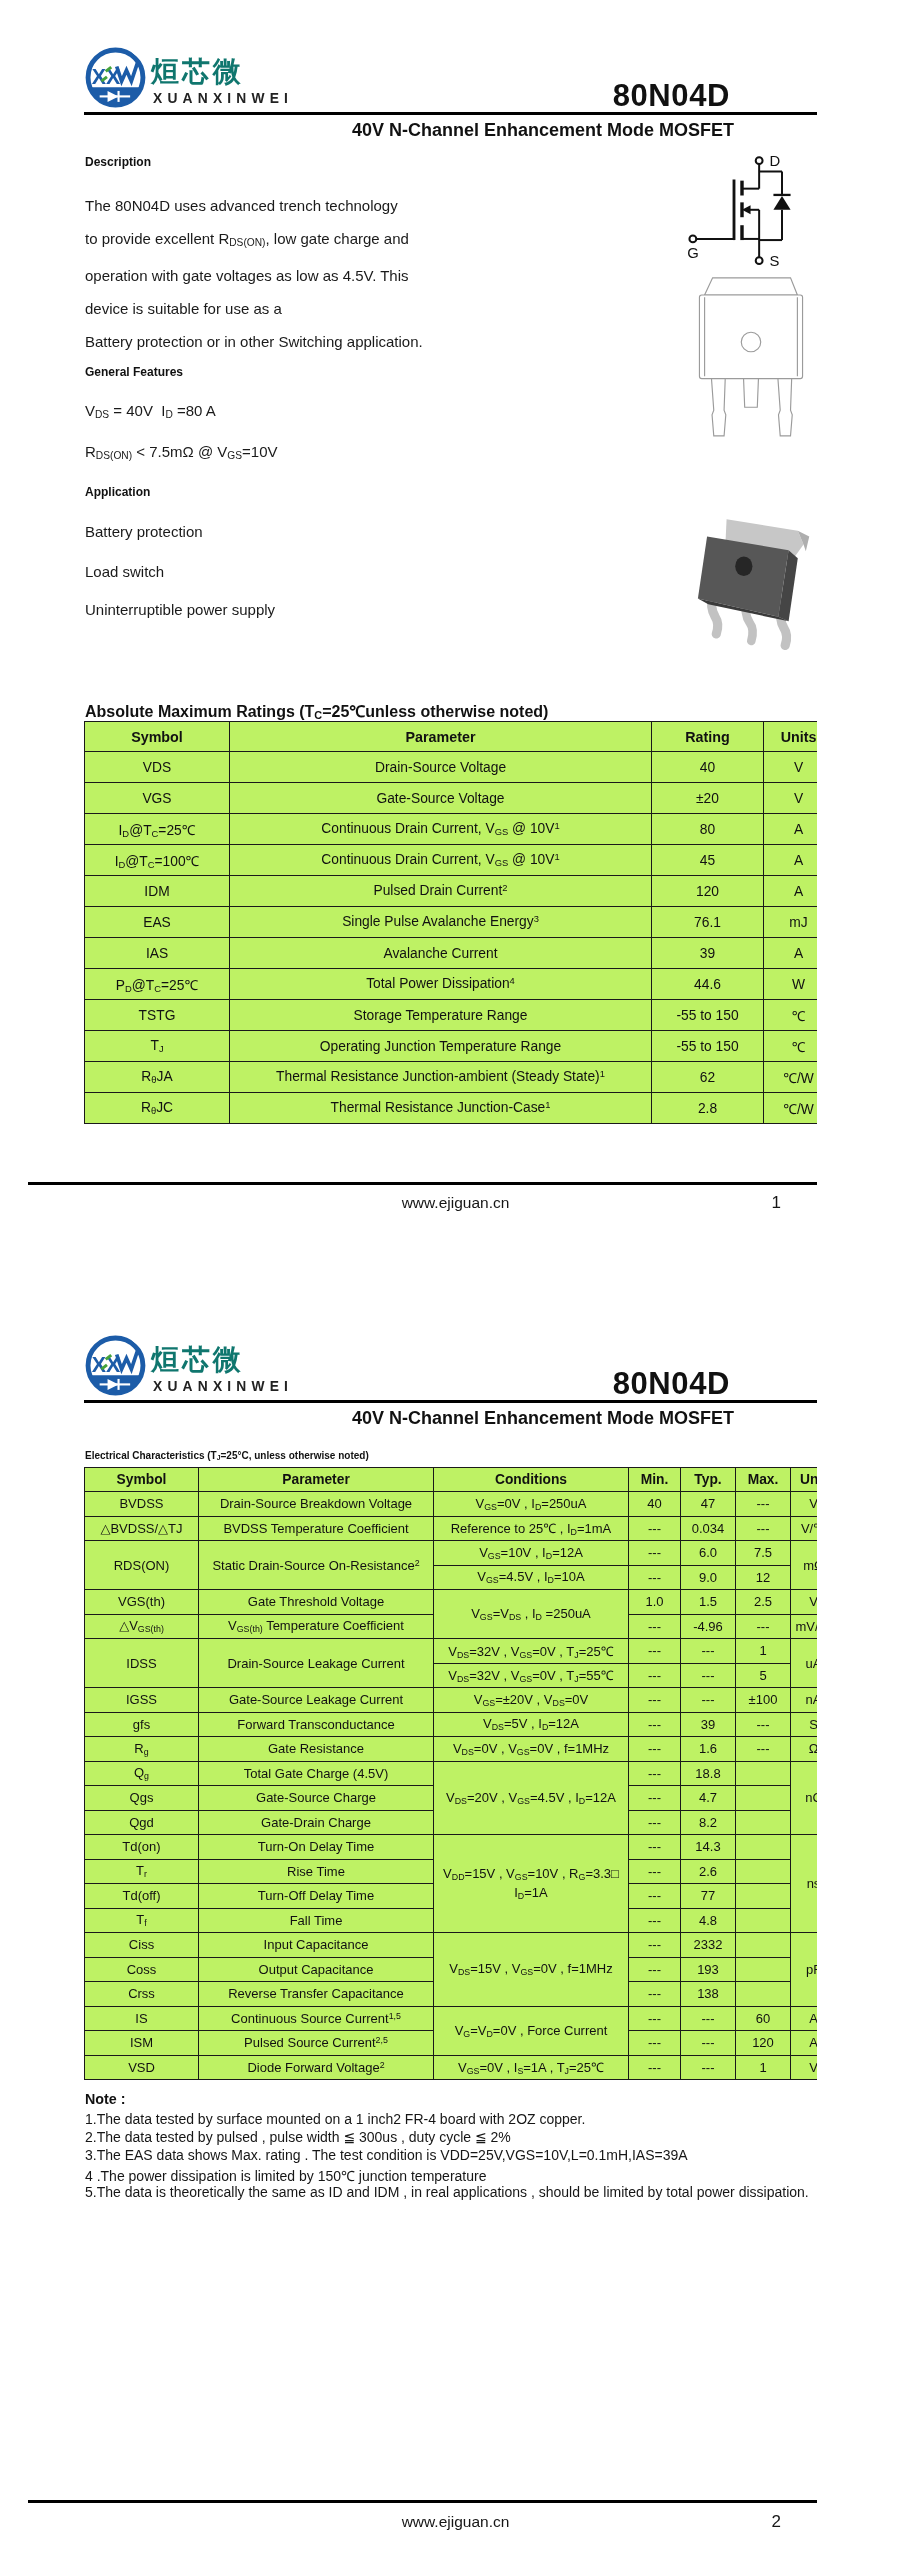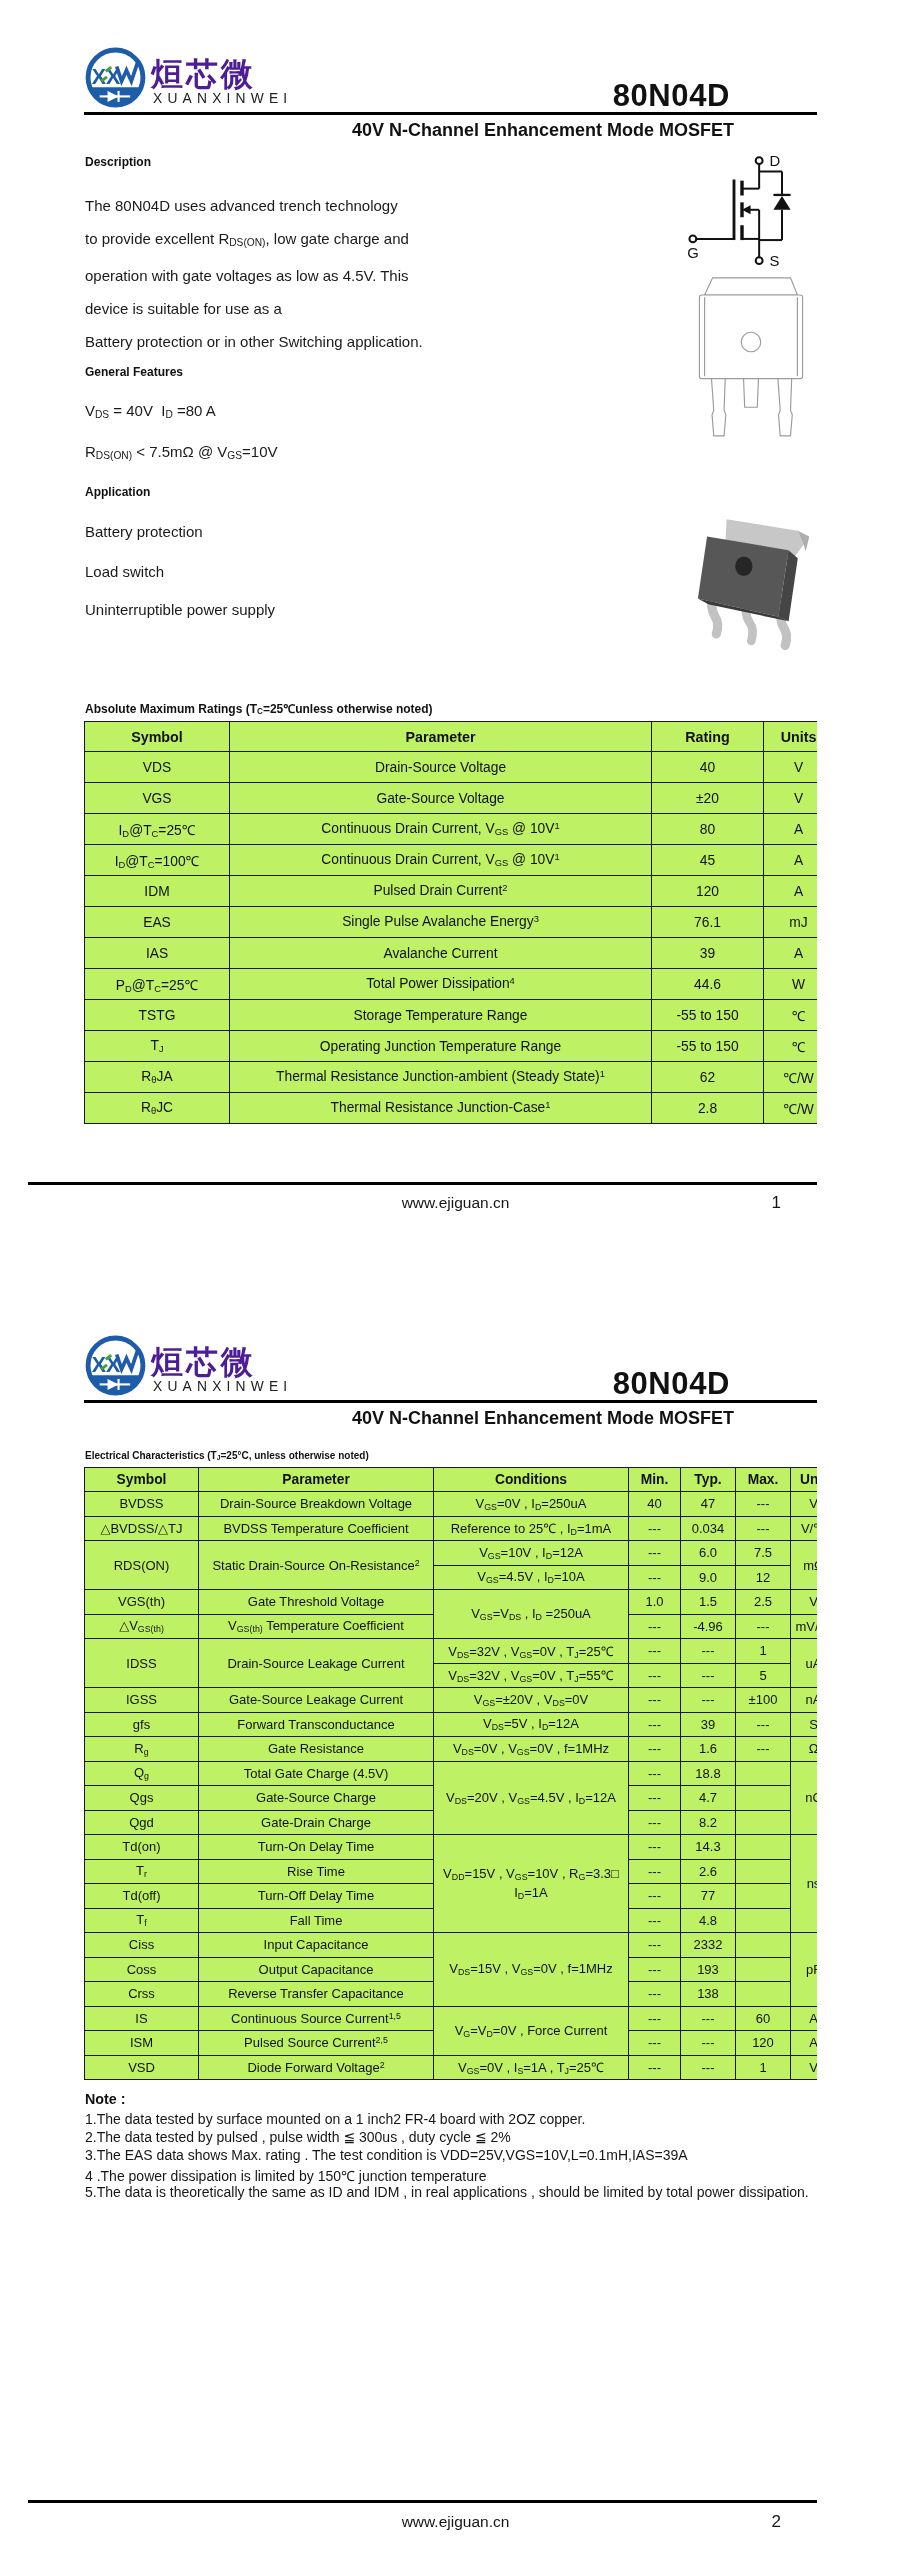--- a/index.html
+++ b/index.html
@@ -2,22 +2,22 @@
 <html style="font-size:9.2px"><head>
 <meta charset="utf-8">
 <style>
   html,body{margin:0;padding:0;background:#ffffff;}
   body{width:911px;height:2576px;position:relative;font-family:"Liberation Sans",sans-serif;color:#111;}
   .page{position:absolute;left:0;width:817px;height:1288px;background:#fff;overflow:hidden;}
   #page1{top:0;} #page2{top:1288px;}
 
   
   .logo-svg{position:absolute;left:85px;top:47px;width:61px;height:61px;}
-  .brand-cn{position:absolute;left:151px;top:53px;font-size:32px;font-weight:bold;letter-spacing:2.9px;color:#4c1d95;font-family:"DejaVu Sans","Liberation Sans",sans-serif;}
-  .brand-en{position:absolute;left:153px;top:91px;font-size:13.8px;font-weight:normal;letter-spacing:5.2px;color:#222;}
+  .brand-cn{position:absolute;left:151px;top:53px;font-size:28px;font-weight:bold;letter-spacing:2.9px;color:#0f766e;font-family:"DejaVu Sans","Liberation Sans",sans-serif;}
+  .brand-en{position:absolute;left:153px;top:91px;font-size:13.8px;font-weight:bold;letter-spacing:5.2px;color:#222;}
   .part-number{position:absolute;right:87px;top:78px;font-size:31px;font-weight:bold;letter-spacing:0.6px;}
   .header-rule{position:absolute;left:84px;top:112px;width:741px;height:2.9px;background:#000;}
   .subtitle{position:absolute;right:83px;top:120px;font-size:18px;font-weight:bold;}
 
   
   .sec-title{position:absolute;left:85px;font-size:12px;font-weight:bold;}
   .body-text{position:absolute;left:85px;font-size:15px;color:#1a1a1a;}
   .para{width:436px;line-height:33px;text-indent:0;white-space:pre-line;}
   sub{font-size:68%;vertical-align:-0.18em;}
   sup{font-size:68%;vertical-align:0.45em;}
@@ -133,21 +133,21 @@
     <polygon points="186,34 206,44 200,70 196,58" fill="#aeaeae"></polygon>
     <path d="M96,150 q-4,30 6,44 q9,12 3,32" stroke="#c2c2c2" stroke-width="15" fill="none" stroke-linecap="round"></path>
     <path d="M38,140 q-6,28 4,44 q8,12 2,30" stroke="#c2c2c2" stroke-width="16" fill="none" stroke-linecap="round"></path>
     <path d="M158,160 q-6,28 4,44 q8,12 2,30" stroke="#c2c2c2" stroke-width="16" fill="none" stroke-linecap="round"></path>
     <polygon points="28,44 170,68 152,184 12,152" fill="#575757"></polygon>
     <polygon points="170,68 186,82 170,192 152,184" fill="#454545"></polygon>
     <polygon points="12,152 152,184 170,192 30,162" fill="#3a3a3a"></polygon>
     <ellipse cx="92" cy="96" rx="15" ry="17" fill="#262626"></ellipse>
   </svg>
 
-  <div class="sec-title" style="top:700px;font-size:12px;">Absolute Maximum Ratings (T<sub>C</sub>=25℃unless otherwise noted)</div>
+  <div class="sec-title" style="top:700px;font-size:16px;">Absolute Maximum Ratings (T<sub>C</sub>=25℃unless otherwise noted)</div>
   <table id="abs-table">
     <colgroup>
         <col style="width:145px">
         <col style="width:422px">
         <col style="width:112px">
         <col style="width:70px">
       </colgroup>
     <tbody>
         <tr>
       <th>Symbol</th>

